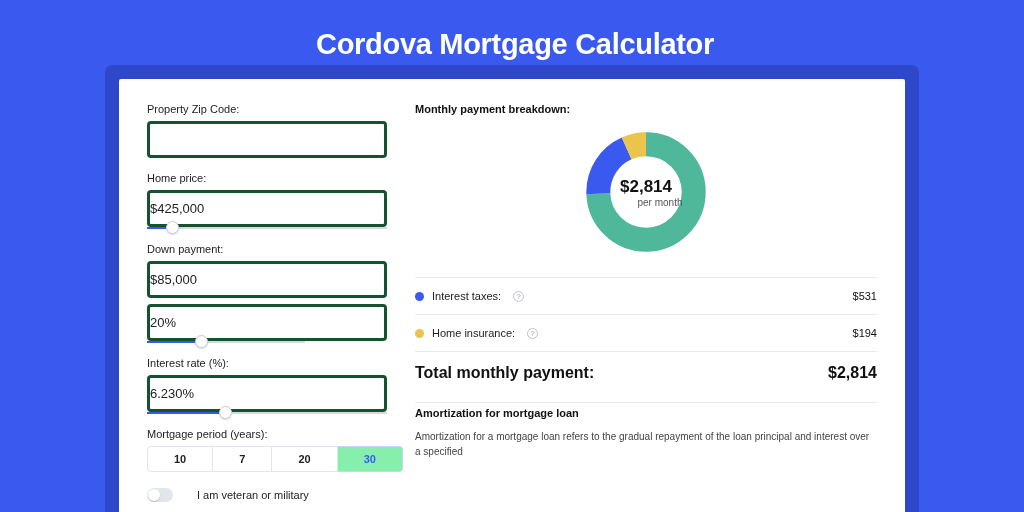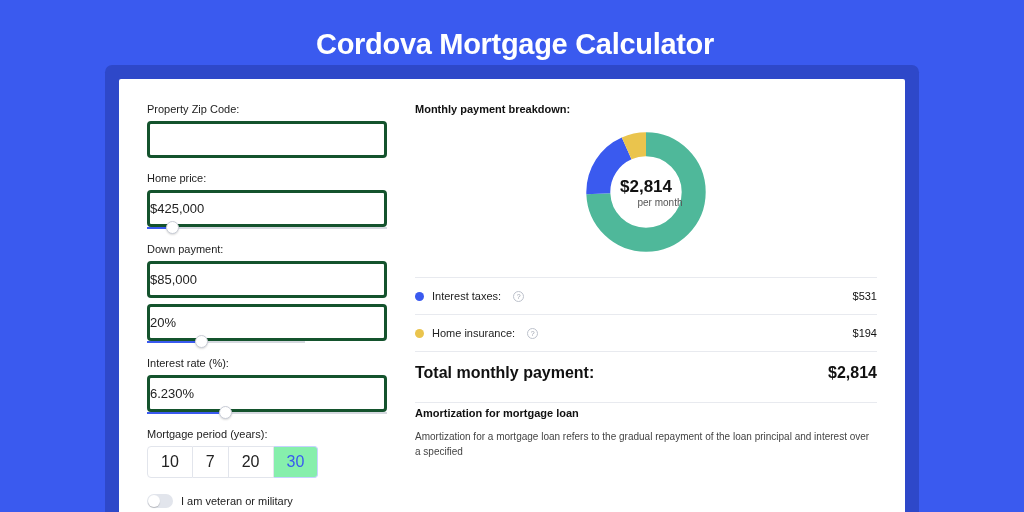--- a/index.html
+++ b/index.html
@@ -55,33 +55,33 @@
   width: 13px; height: 13px;
   background: #fff;
   border: 1px solid #c8ccd6;
   border-radius: 50%;
   position: absolute;
   top: -6px;
   box-shadow: 0 1px 2px rgba(0,0,0,0.15);
 }
 .period-btns { display: flex; gap: 0; }
 .period-btn {
-  padding: 6px 13px;
+  padding: 6px 26px;
   border: 1px solid #e2e5ec;
-  font-size: 16px;
-  font-weight: 400;
+  font-size: 11px;
+  font-weight: 700;
   background: #fff;
   cursor: pointer;
   color: #222;
 }
 .period-btn:first-child { border-radius: 4px 0 0 4px; }
 .period-btn:last-child { border-radius: 0 4px 4px 0; }
 .period-btn + .period-btn { border-left: none; }
 .period-btn.active { background: #86efac; color: #3a5aef; border-color:#c6d2ff; }
-.toggle-row { display: flex; align-items: center; gap: 8px; margin-top: 16px; }
+.toggle-row { display: flex; align-items: center; gap: 24px; margin-top: 16px; }
 .toggle {
   width: 26px; height: 14px;
   background: #e2e5ec;
   border-radius: 8px;
   position: relative;
 }
 .toggle-knob {
   width: 12px; height: 12px;
   background: #fff;
   border-radius: 50%;

